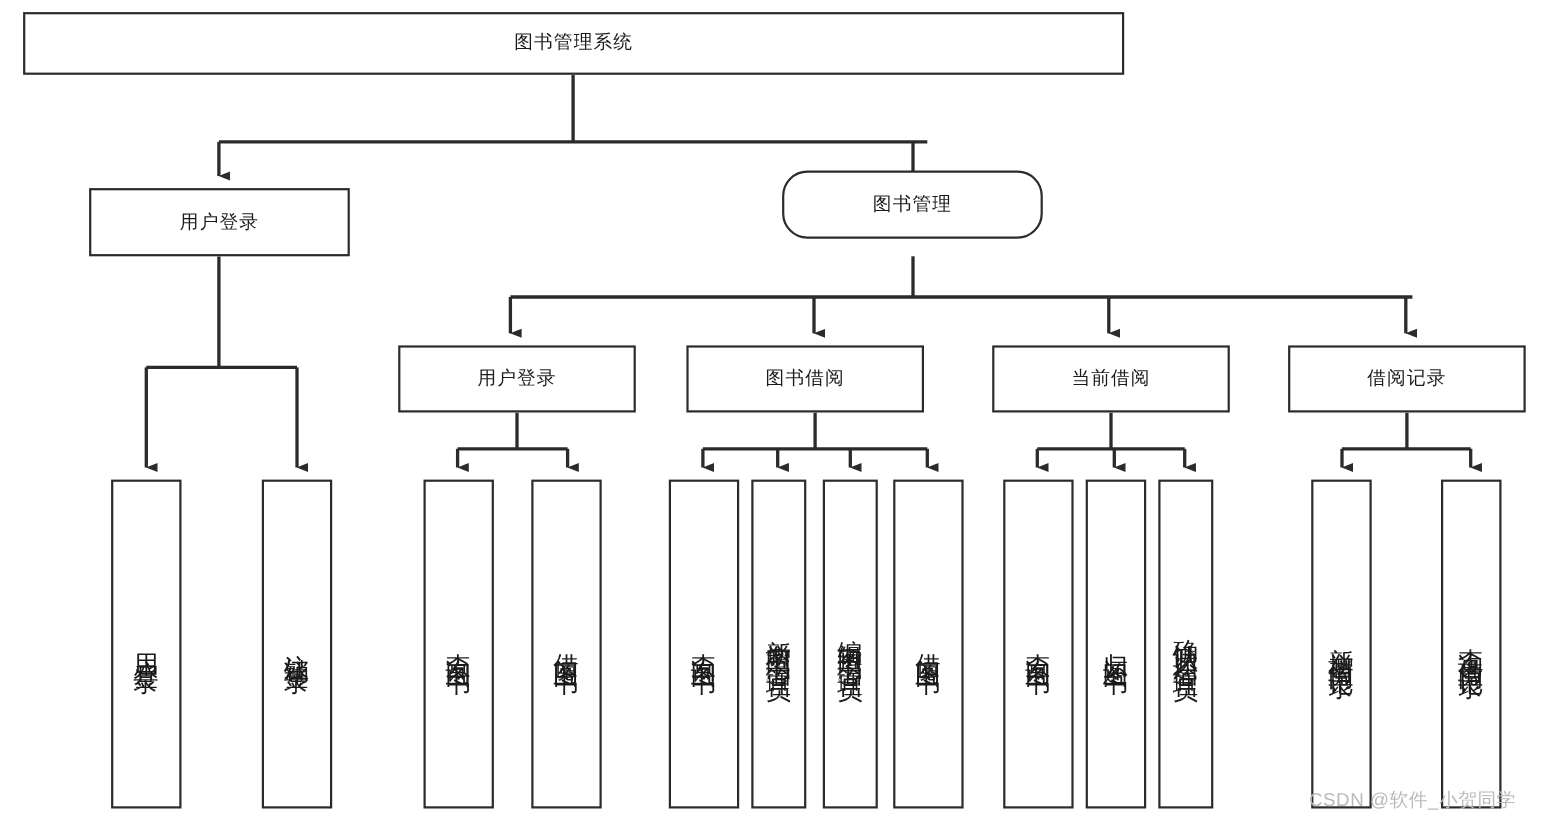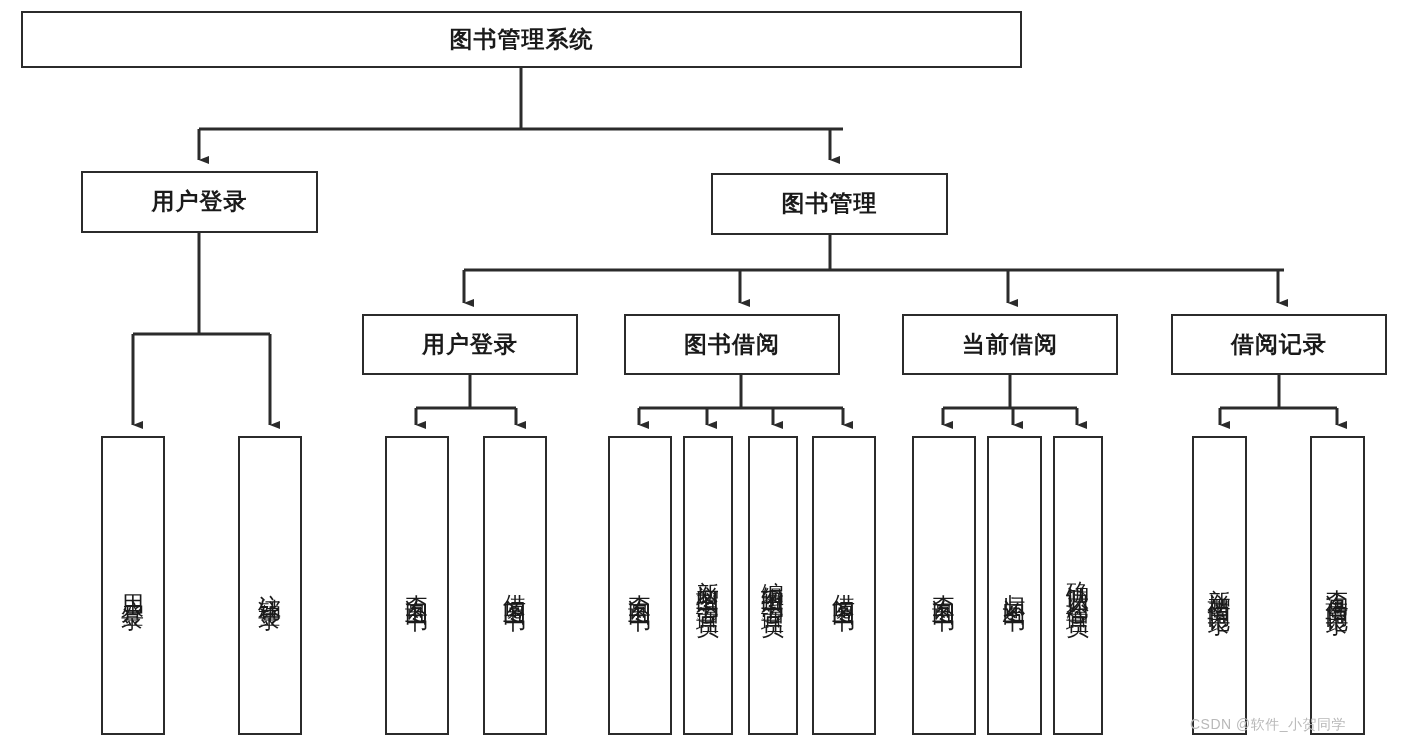--- a/index.html
+++ b/index.html
@@ -30,39 +30,38 @@
     position: absolute;
     box-sizing: border-box;
     border: 2.5px solid #2b2b2b;
     background: #ffffff;
     display: flex;
     align-items: center;
     justify-content: center;
     overflow: hidden;
   }
   .node-label-h {
-    font-size: 23px;
+    font-size: 17px;
     color: #1a1a1a;
     line-height: 1.2;
     white-space: nowrap;
     letter-spacing: 1px;
-    font-weight: bold;
   }
   .node-label-v {
     font-size: 23px;
     color: #1a1a1a;
     writing-mode: vertical-rl;
     text-orientation: upright;
     letter-spacing: 5px;
     line-height: 1.05;
     white-space: nowrap;
   }
   .watermark {
     position: absolute;
-    font-size: 14px;
+    font-size: 17px;
     color: #b9b9b9;
     white-space: nowrap;
     letter-spacing: 0.5px;
   }
 </style>
 </head>
 <body>
 
 <div id="diagram-root">
 
@@ -117,21 +116,21 @@
     </g>
   </svg>
 
   <div class="node-box" style="left: 21px; top: 11px; width: 1001px; height: 57px;">
     <span class="node-label-h">图书管理系统</span>
   </div>
 
   <div class="node-box" style="left: 81px; top: 171px; width: 237px; height: 62px;">
     <span class="node-label-h">用户登录</span>
   </div>
-  <div class="node-box" style="left: 711px; top: 173px; width: 237px; height: 62px;">
+  <div class="node-box" style="left: 711px; top: 155px; width: 237px; height: 62px; border-radius: 23px;">
     <span class="node-label-h">图书管理</span>
   </div>
 
   <div class="node-box" style="left: 362px; top: 314px; width: 216px; height: 61px;">
     <span class="node-label-h">用户登录</span>
   </div>
   <div class="node-box" style="left: 624px; top: 314px; width: 216px; height: 61px;">
     <span class="node-label-h">图书借阅</span>
   </div>
   <div class="node-box" style="left: 902px; top: 314px; width: 216px; height: 61px;">

